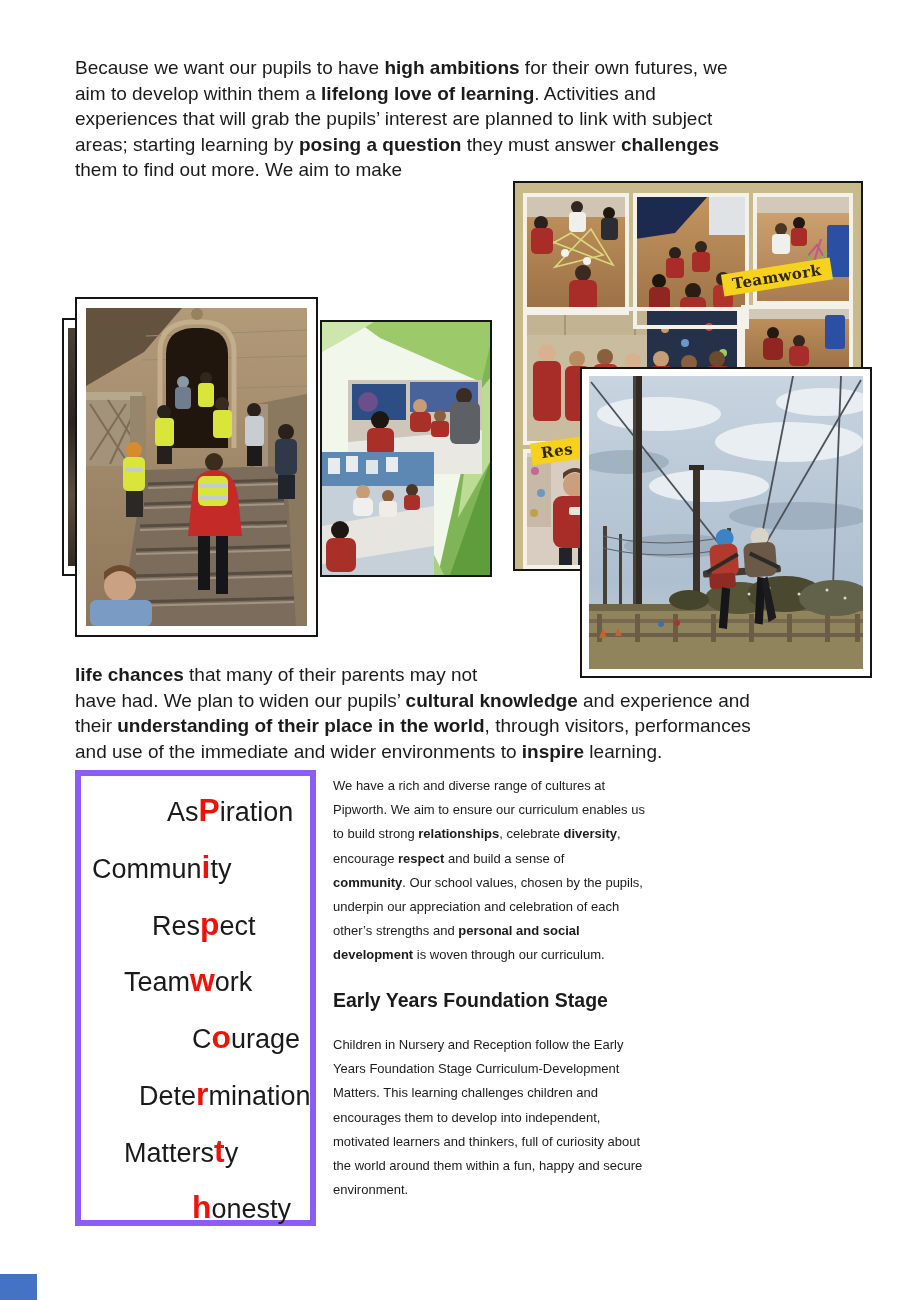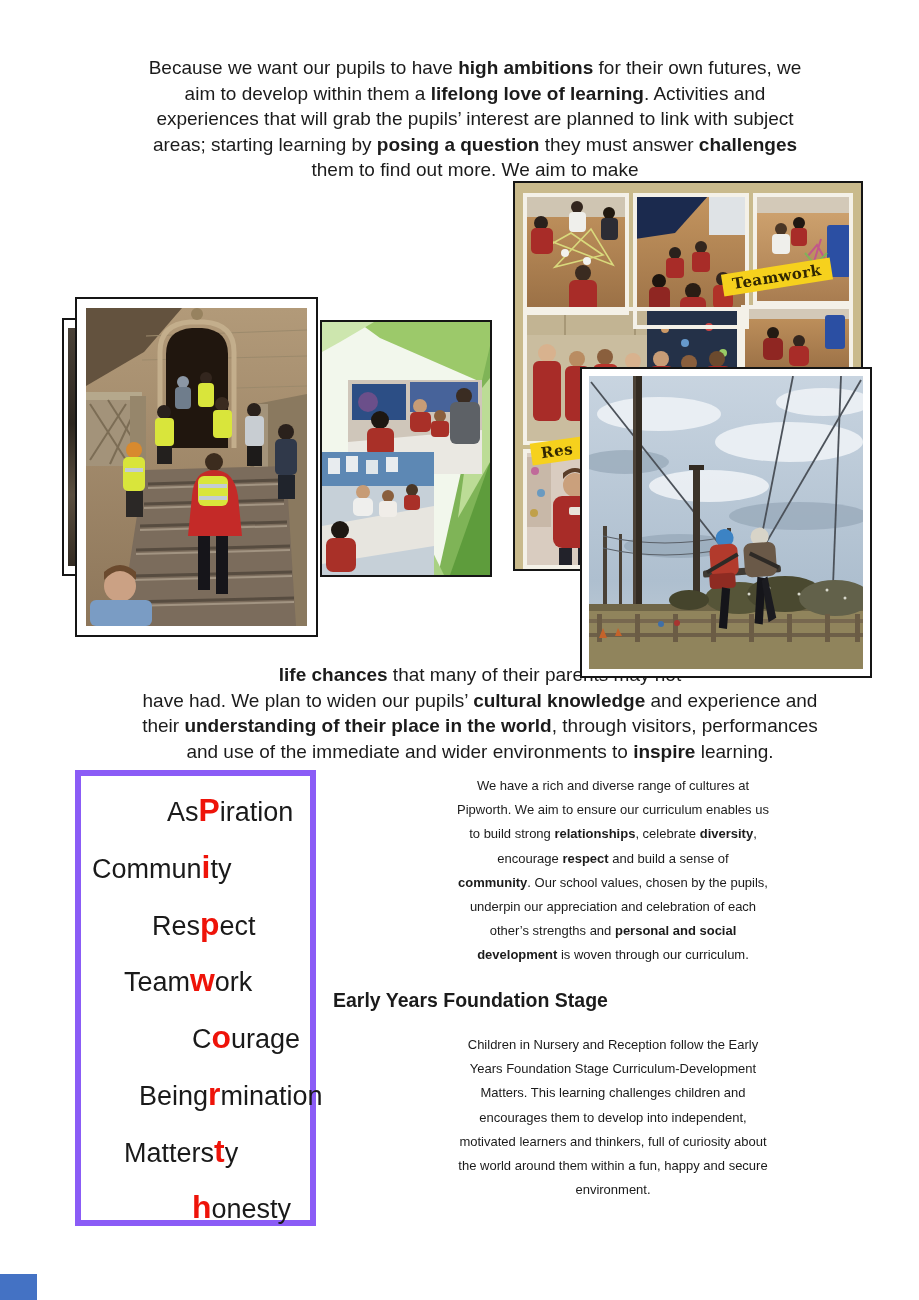--- a/index.html
+++ b/index.html
@@ -1,18 +1,18 @@
 <!DOCTYPE html>
 <html><head>
 <meta charset="utf-8">
 <style>
   html,body{margin:0;padding:0;background:#ffffff;}
   .page{position:relative;width:919px;height:1300px;background:#fff;overflow:hidden;
         font-family:"Liberation Sans",sans-serif;color:#1b1b1b;}
-  .para{position:absolute;margin:0;white-space:pre-line;font-size:19px;line-height:25.6px;text-align:center;}
+  .para{position:absolute;margin:0;white-space:pre-line;font-size:19px;line-height:25.6px;}
   .para b{font-weight:700;}
   .small-col{font-size:13px;line-height:24.2px;}
   .heading{position:absolute;margin:0;font-size:19.5px;font-weight:700;}
 
   
   .frame{position:absolute;background:#fff;border:2px solid #151515;box-sizing:border-box;}
   .back-frame{left:62px;top:318px;width:44px;height:258px;z-index:1;padding:8px 4px;}
   .back-frame .sliver{width:100%;height:100%;background:linear-gradient(180deg,#4a4238,#2c261f 40%,#5a4f40 70%,#332b22);}
   .steps-frame{left:75px;top:297px;width:243px;height:340px;z-index:2;padding:9px;}
   .green-frame{left:320px;top:320px;width:172px;height:257px;z-index:1;padding:0;}
@@ -425,21 +425,21 @@
 have had. We plan to widen our pupils’ <b>cultural knowledge</b> and experience and
 their <b>understanding of their place in the world</b>, through visitors, performances
 and use of the immediate and wider environments to <b>inspire</b> learning.</p>
 
   <div class="values-box">
     <div class="v-item v0"><span>As</span><span class="red">P</span><span>iration</span></div>
     <div class="v-item v1"><span>Commun</span><span class="red">i</span><span>ty</span></div>
     <div class="v-item v2"><span>Res</span><span class="red">p</span><span>ect</span></div>
     <div class="v-item v3"><span>Team</span><span class="red">w</span><span>ork</span></div>
     <div class="v-item v4"><span>C</span><span class="red">o</span><span>urage</span></div>
-    <div class="v-item v5"><span>Being</span><span class="red">r</span><span>mination</span></div>
+    <div class="v-item v5"><span>Dete</span><span class="red">r</span><span>mination</span></div>
     <div class="v-item v6"><span>Matters</span><span class="red">t</span><span>y</span></div>
     <div class="v-item v7"><span></span><span class="red">h</span><span>onesty</span></div>
   </div>
 
   <p class="para small-col" style="left:333px;top:774px;width:560px;">We have a rich and diverse range of cultures at
 Pipworth. We aim to ensure our curriculum enables us
 to build strong <b>relationships</b>, celebrate <b>diversity</b>,
 encourage <b>respect</b> and build a sense of
 <b>community</b>. Our school values, chosen by the pupils,
 underpin our appreciation and celebration of each

